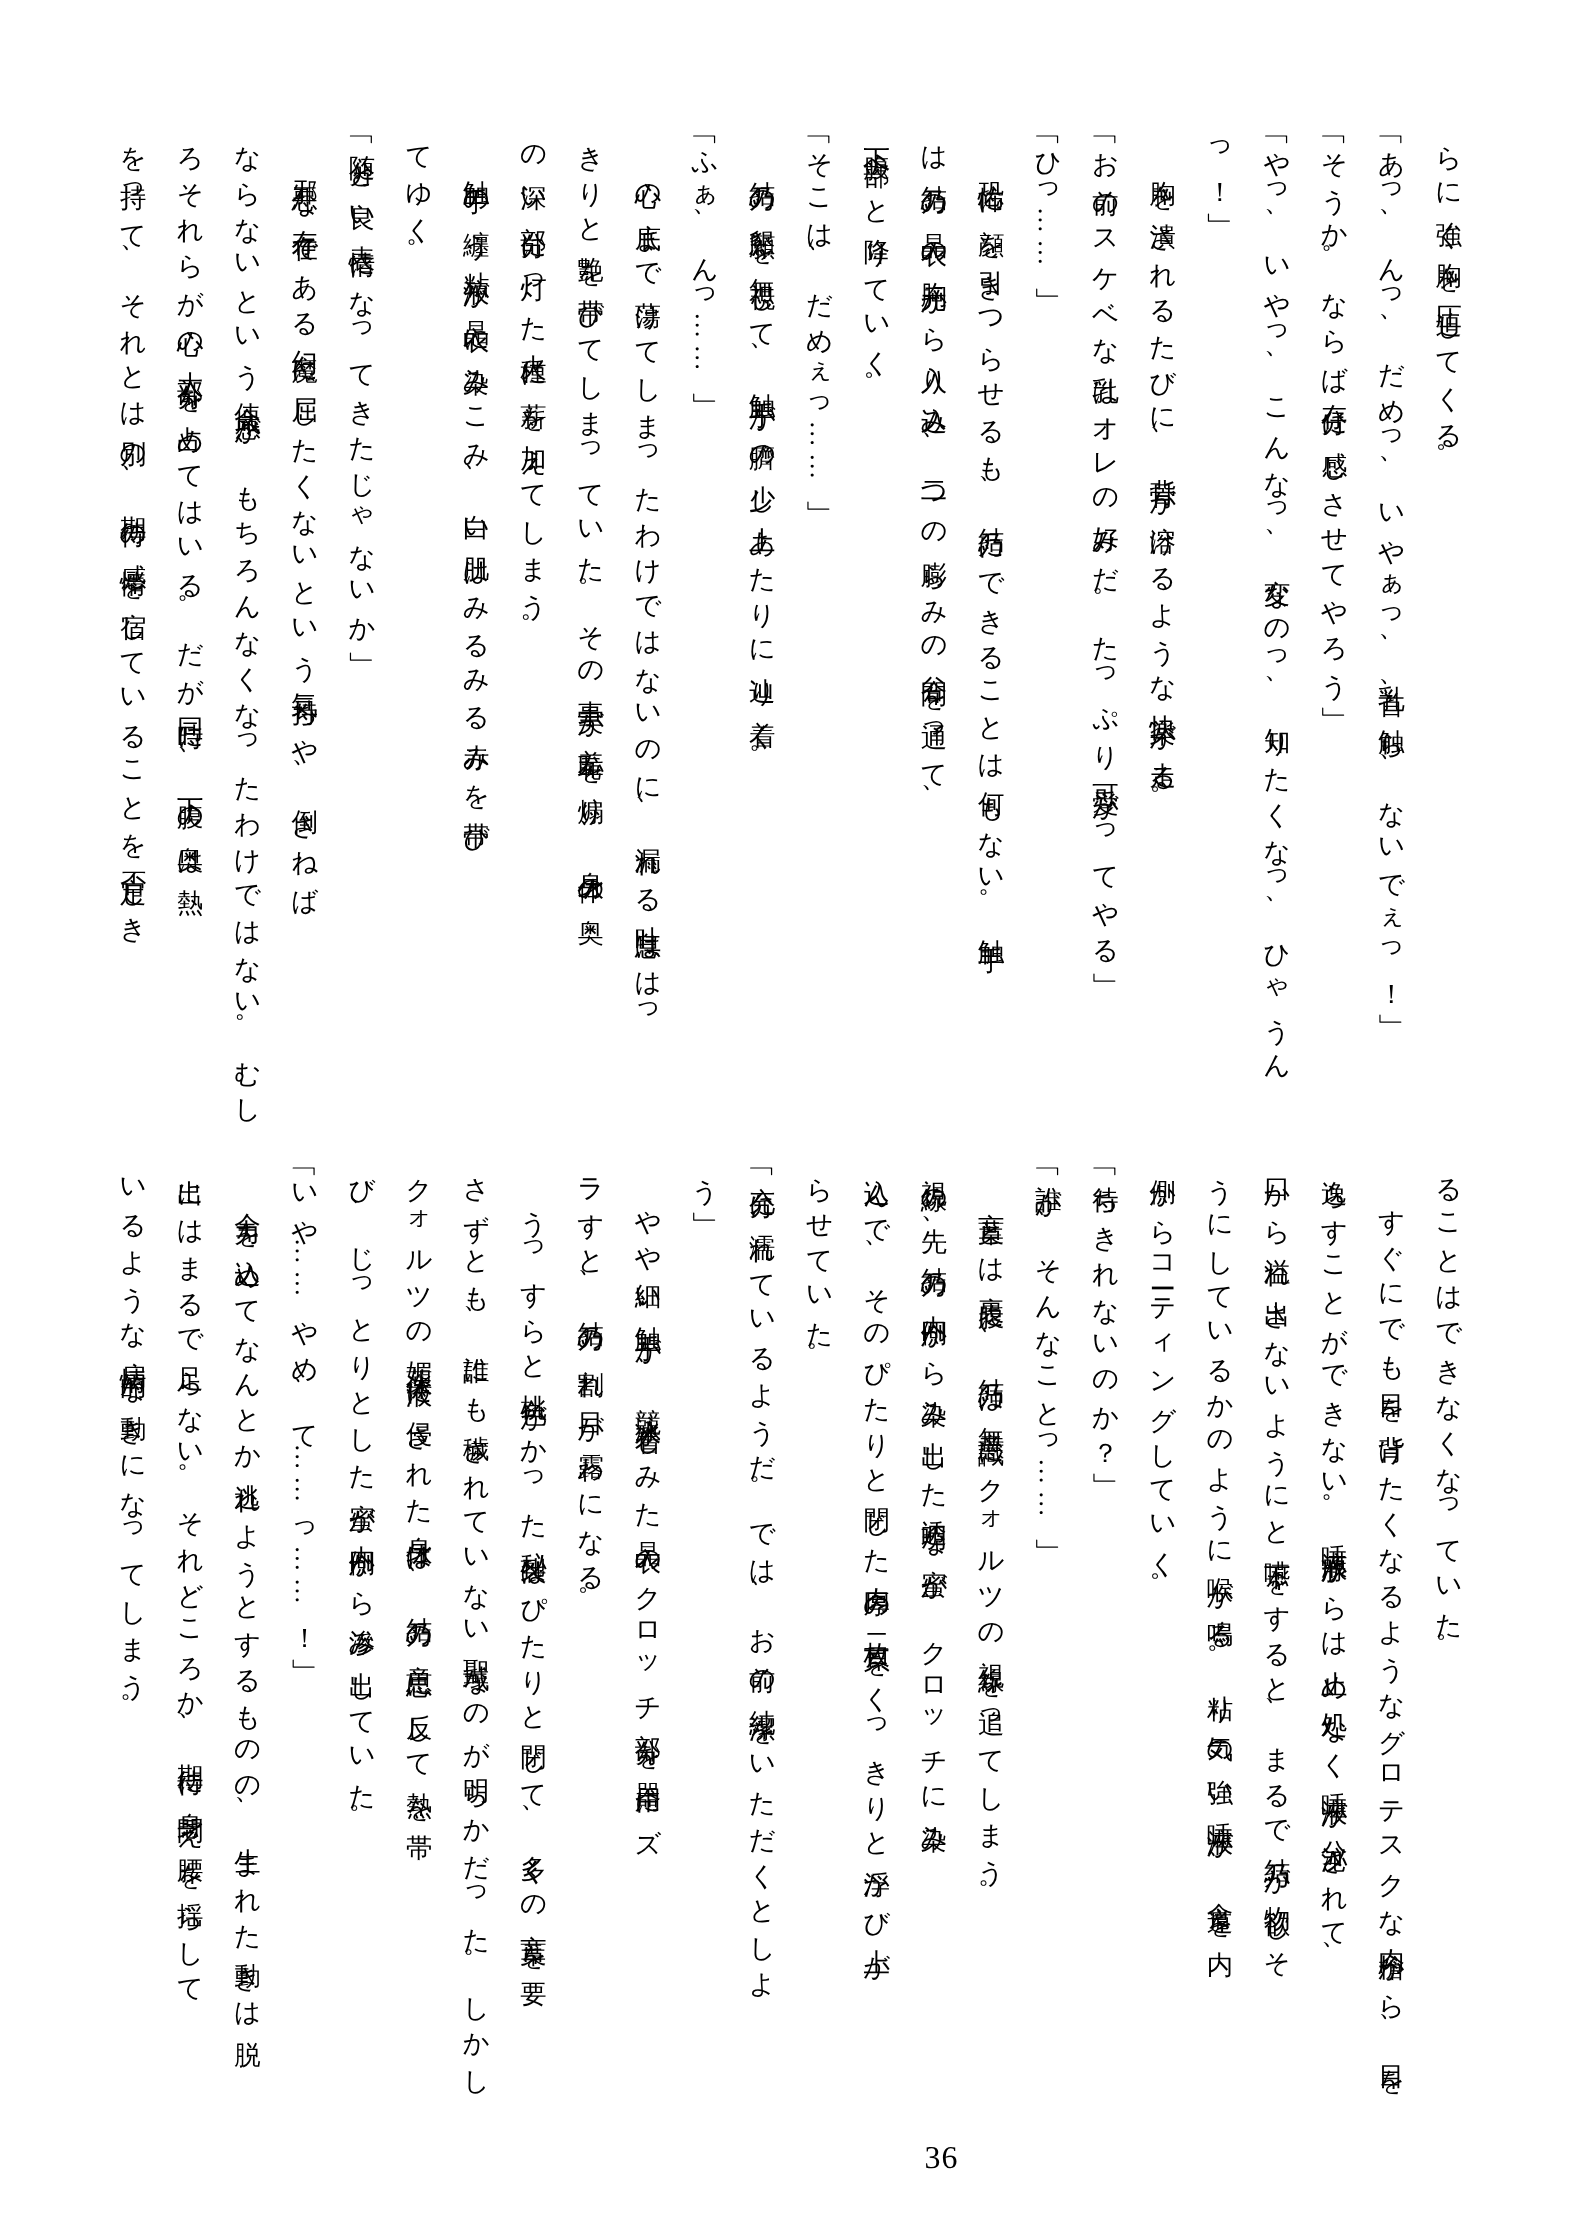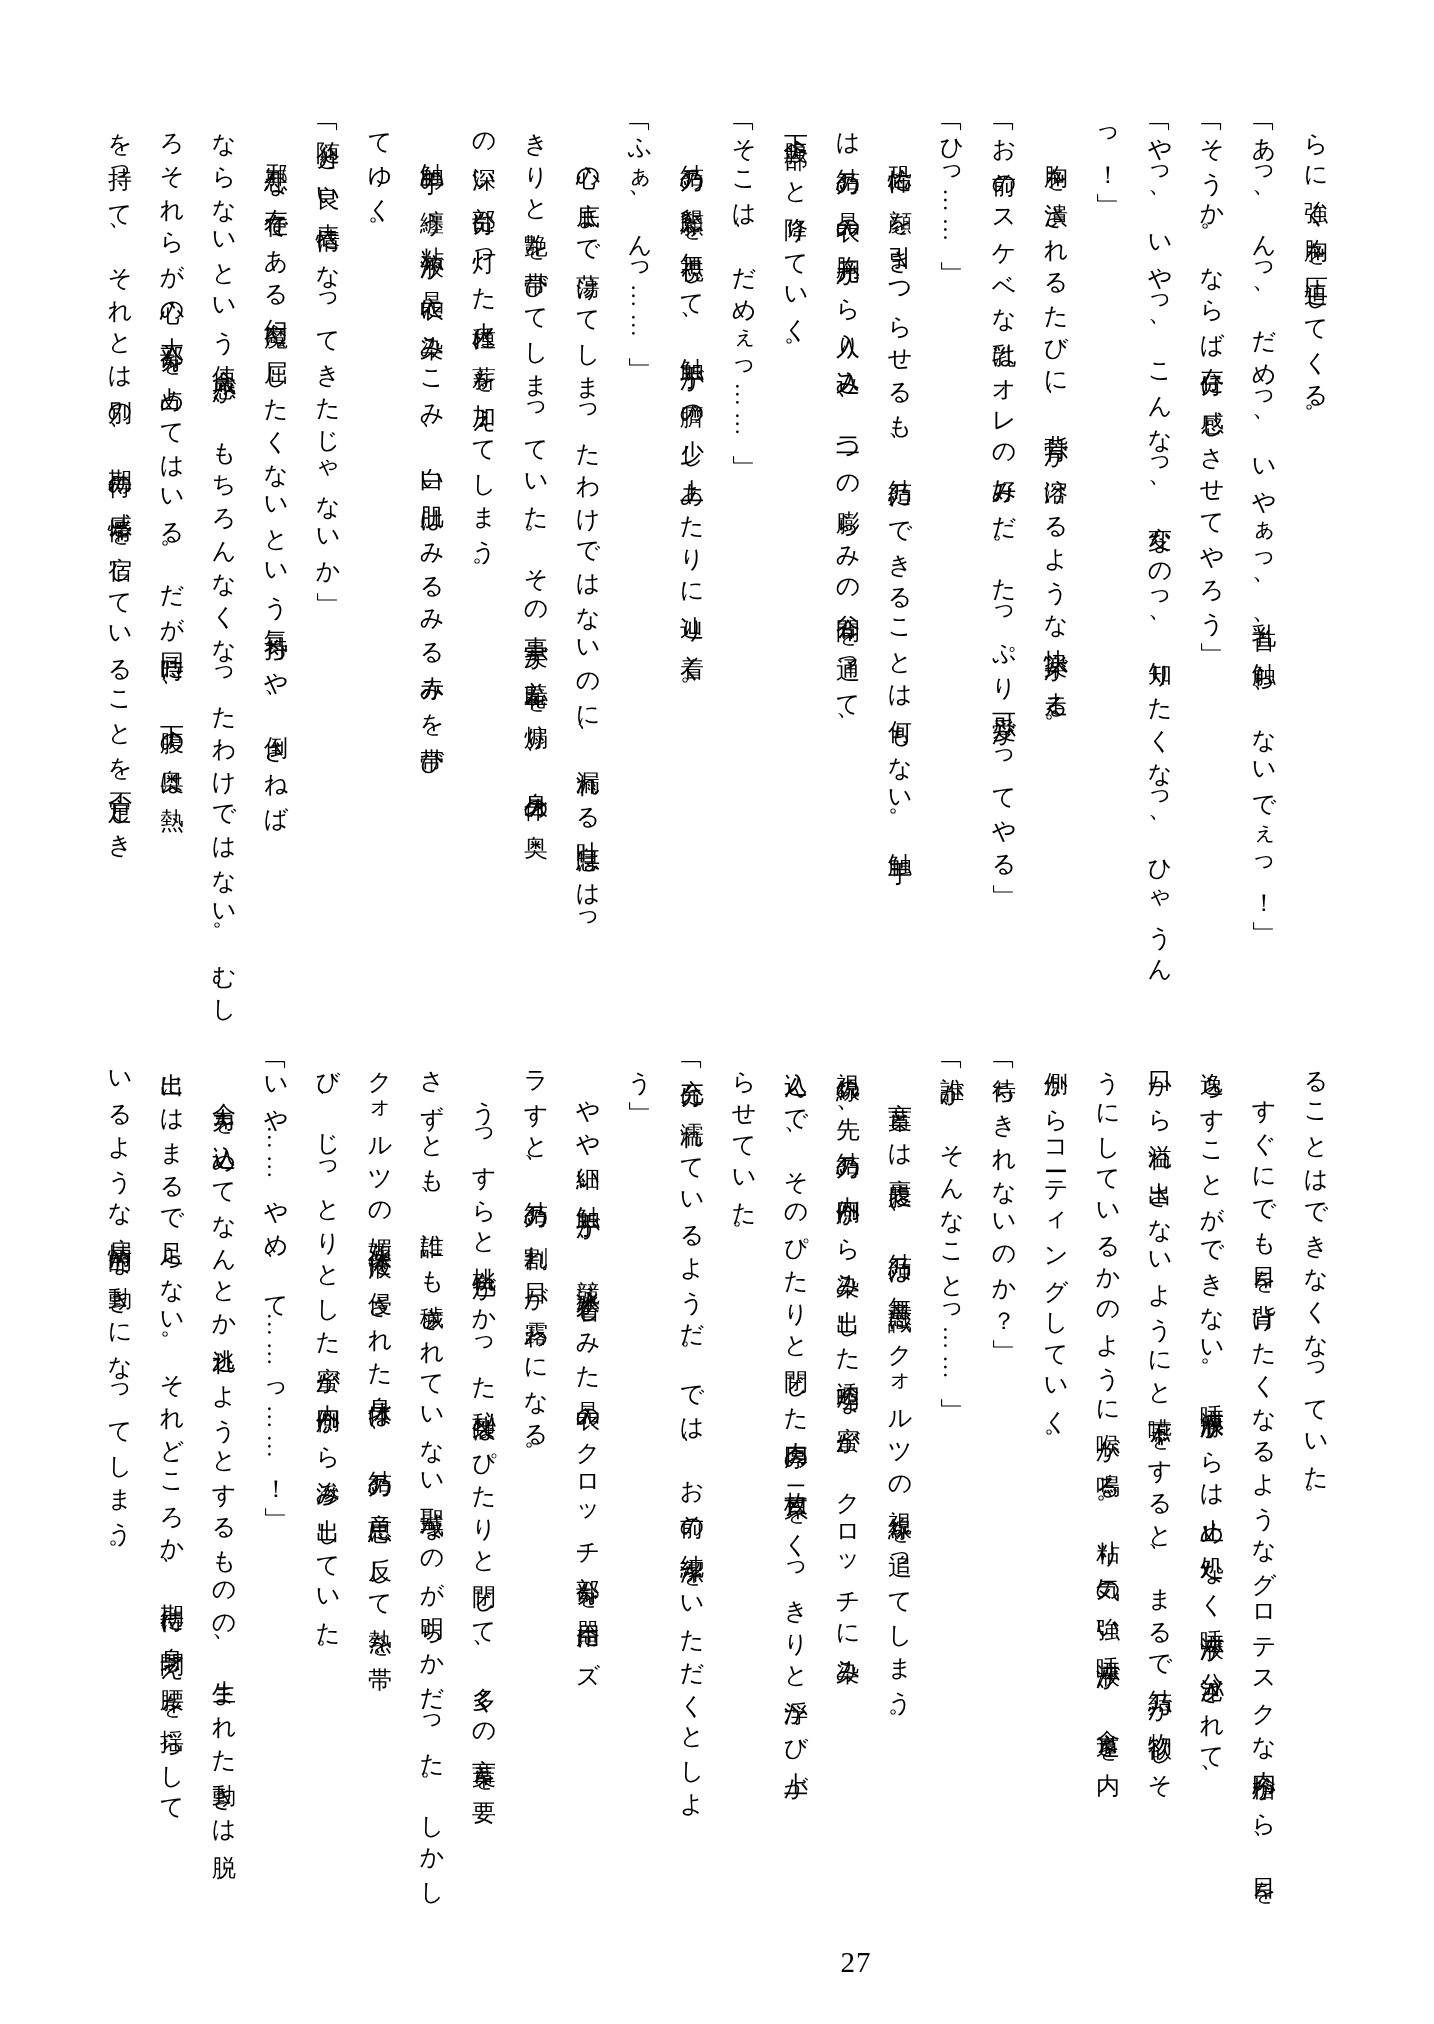--- a/index.html
+++ b/index.html
@@ -97,15 +97,15 @@
       <p class="vline">　うっすらと桃色がかった秘裂はぴたりと閉じて、多くの言葉を要</p>
       <p class="vline">さずとも、誰にも穢されていない聖域なのが明らかだった。しかし</p>
       <p class="vline">クォルツの媚薬体液に侵された身体は、結乃の意思に反して熱を帯</p>
       <p class="vline">び、じっとりとした蜜が内側から滲み出していた。</p>
       <p class="vline">「いや……やめ、て……っ……！」</p>
       <p class="vline">　全力を込めてなんとか逃れようとするものの、生まれた動きは脱</p>
       <p class="vline">出にはまるで足らない。それどころか、期待に身悶え腰を揺らして</p>
       <p class="vline">いるような扇情的な動きになってしまう。</p>
     </div>
 
-  <div class="page-number">27</div>
+  <div class="page-number">36</div>
 
 </div>
 
 </body></html>

